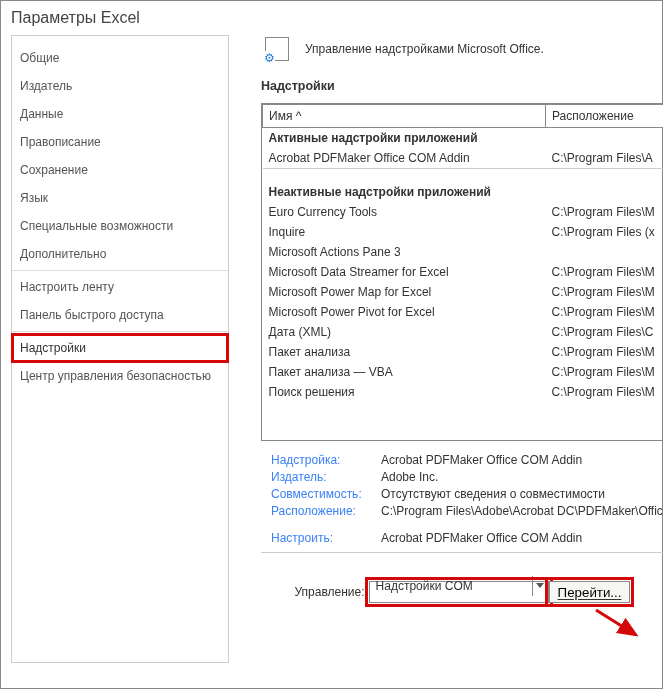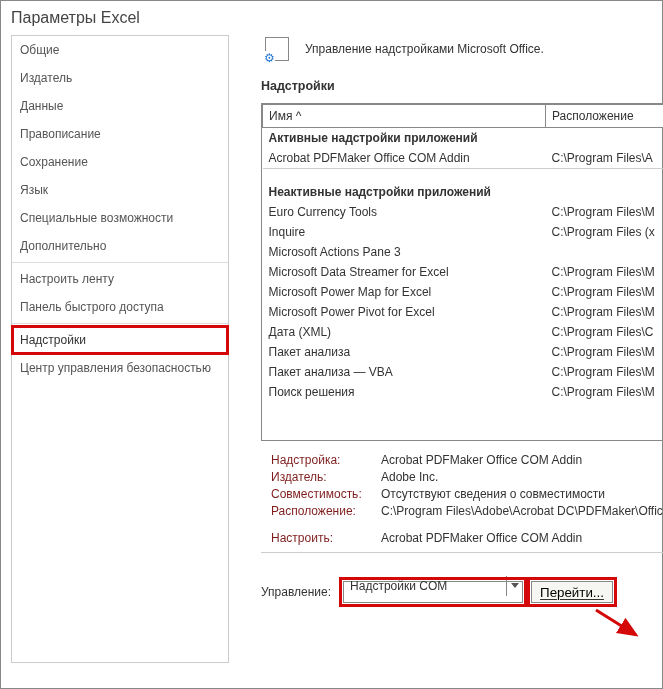--- a/index.html
+++ b/index.html
@@ -28,21 +28,21 @@
     top: 28px; left: 0; right: 0; bottom: 0;
   }
   .sidebar {
     position: absolute;
     left: 10px; top: 6px;
     width: 218px;
     height: 628px;
     border: 1px solid #ccc;
     background: #fff;
   }
-  .sidebar-list { list-style: none; }
+  .sidebar-list { list-style: none; margin-top: 8px; }
   .sidebar-item {
     padding: 7px 8px;
     color: #555;
     cursor: pointer;
   }
   .sidebar-sep { border-top: 1px solid #ddd; margin: 2px 0; }
   .sidebar-item.selected {
     outline: 3px solid #d40808;
     outline-offset: -2px;
     background: #fff;
@@ -101,32 +101,33 @@
   tbody td { border: none; }
   .col-name { width: 283px; }
   .col-loc { width: 300px; }
 
   .details {
     margin-top: 10px;
     margin-bottom: 6px;
     padding-left: 10px;
   }
   .details-row { display: flex; padding: 1.5px 0; }
-  .details-label { width: 110px; color: #7f1d1d; }
+  .details-label { width: 110px; color: #3b82f6; }
   .details-val { flex: 1; color: #333; overflow: hidden; white-space: nowrap; }
   .details-gap { height: 10px; }
 
   .hr { border: 0; border-top: 1px solid #ccc; margin: 6px 0 10px 0; }
 
   .manage-row {
     display: flex;
     align-items: center;
-    gap: 8px;
+    gap: 0;
     padding-left: 0;
     margin-top: 28px;
+    justify-content: center;
   }
   .manage-label { margin-right: 4px; }
   .combo {
     display: inline-flex;
     align-items: center;
     border: 1px solid #888;
     height: 22px;
     padding: 0 0 12px 6px;
     width: 180px;
     justify-content: space-between;

